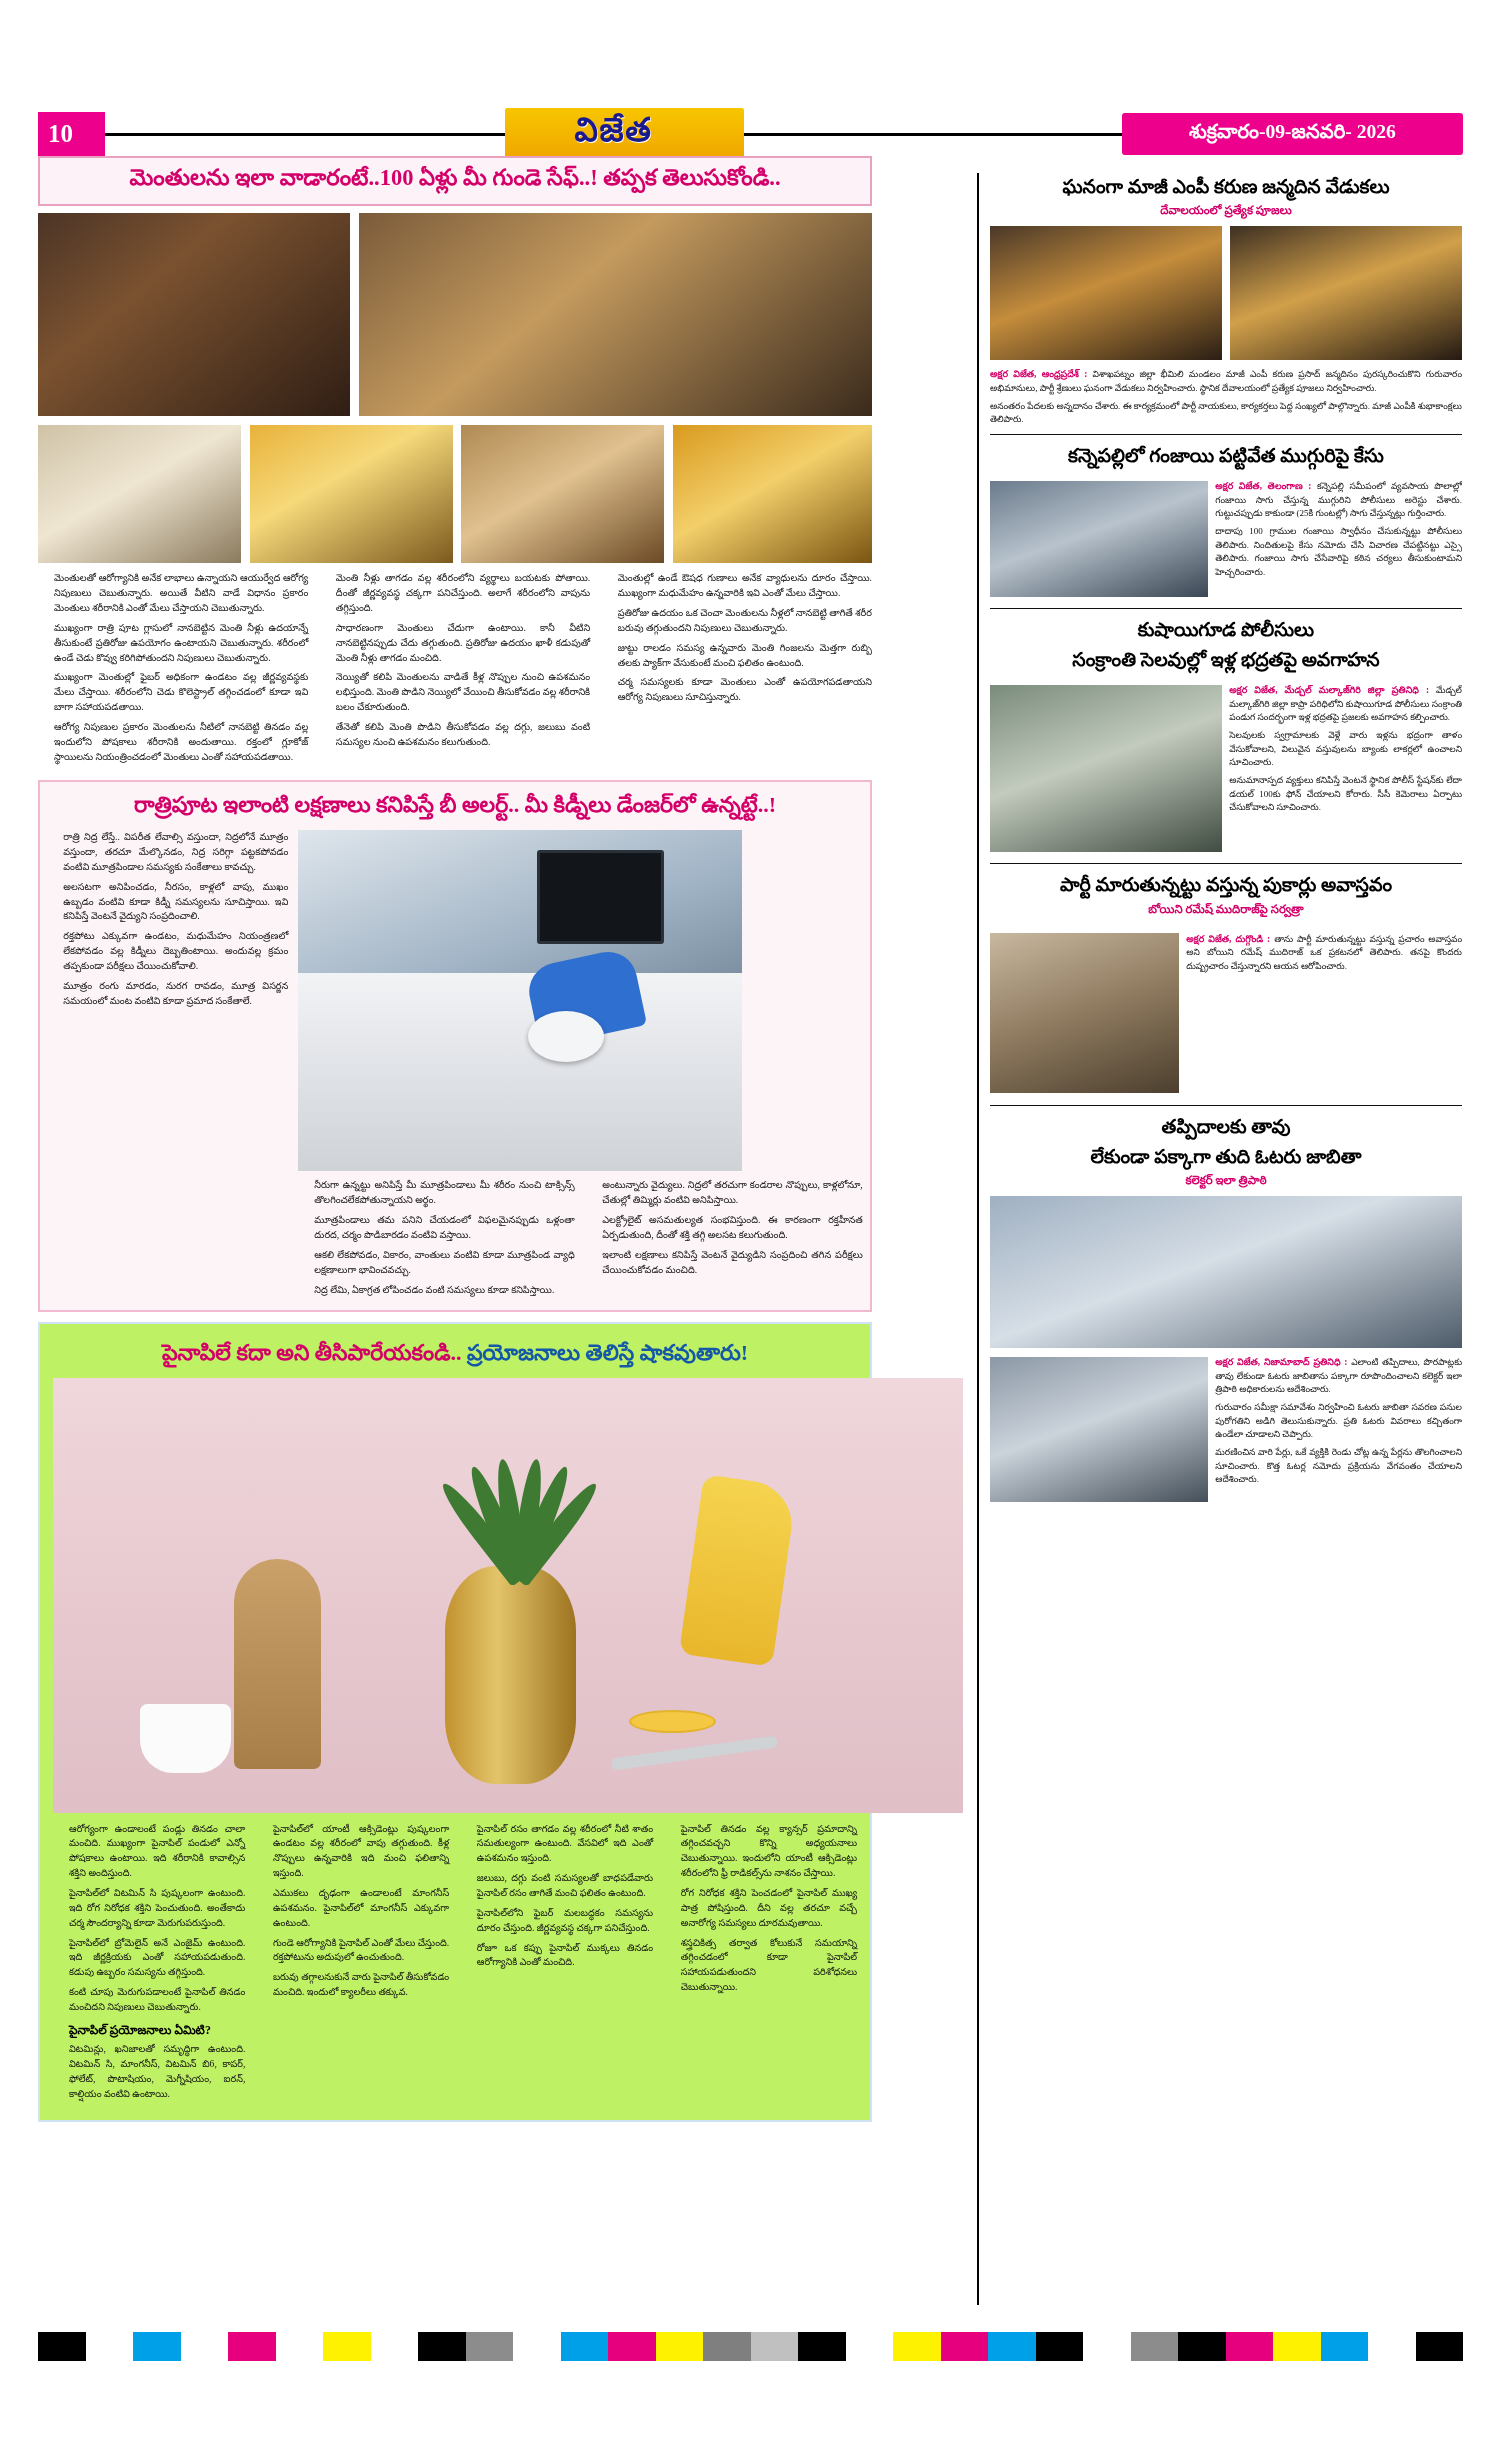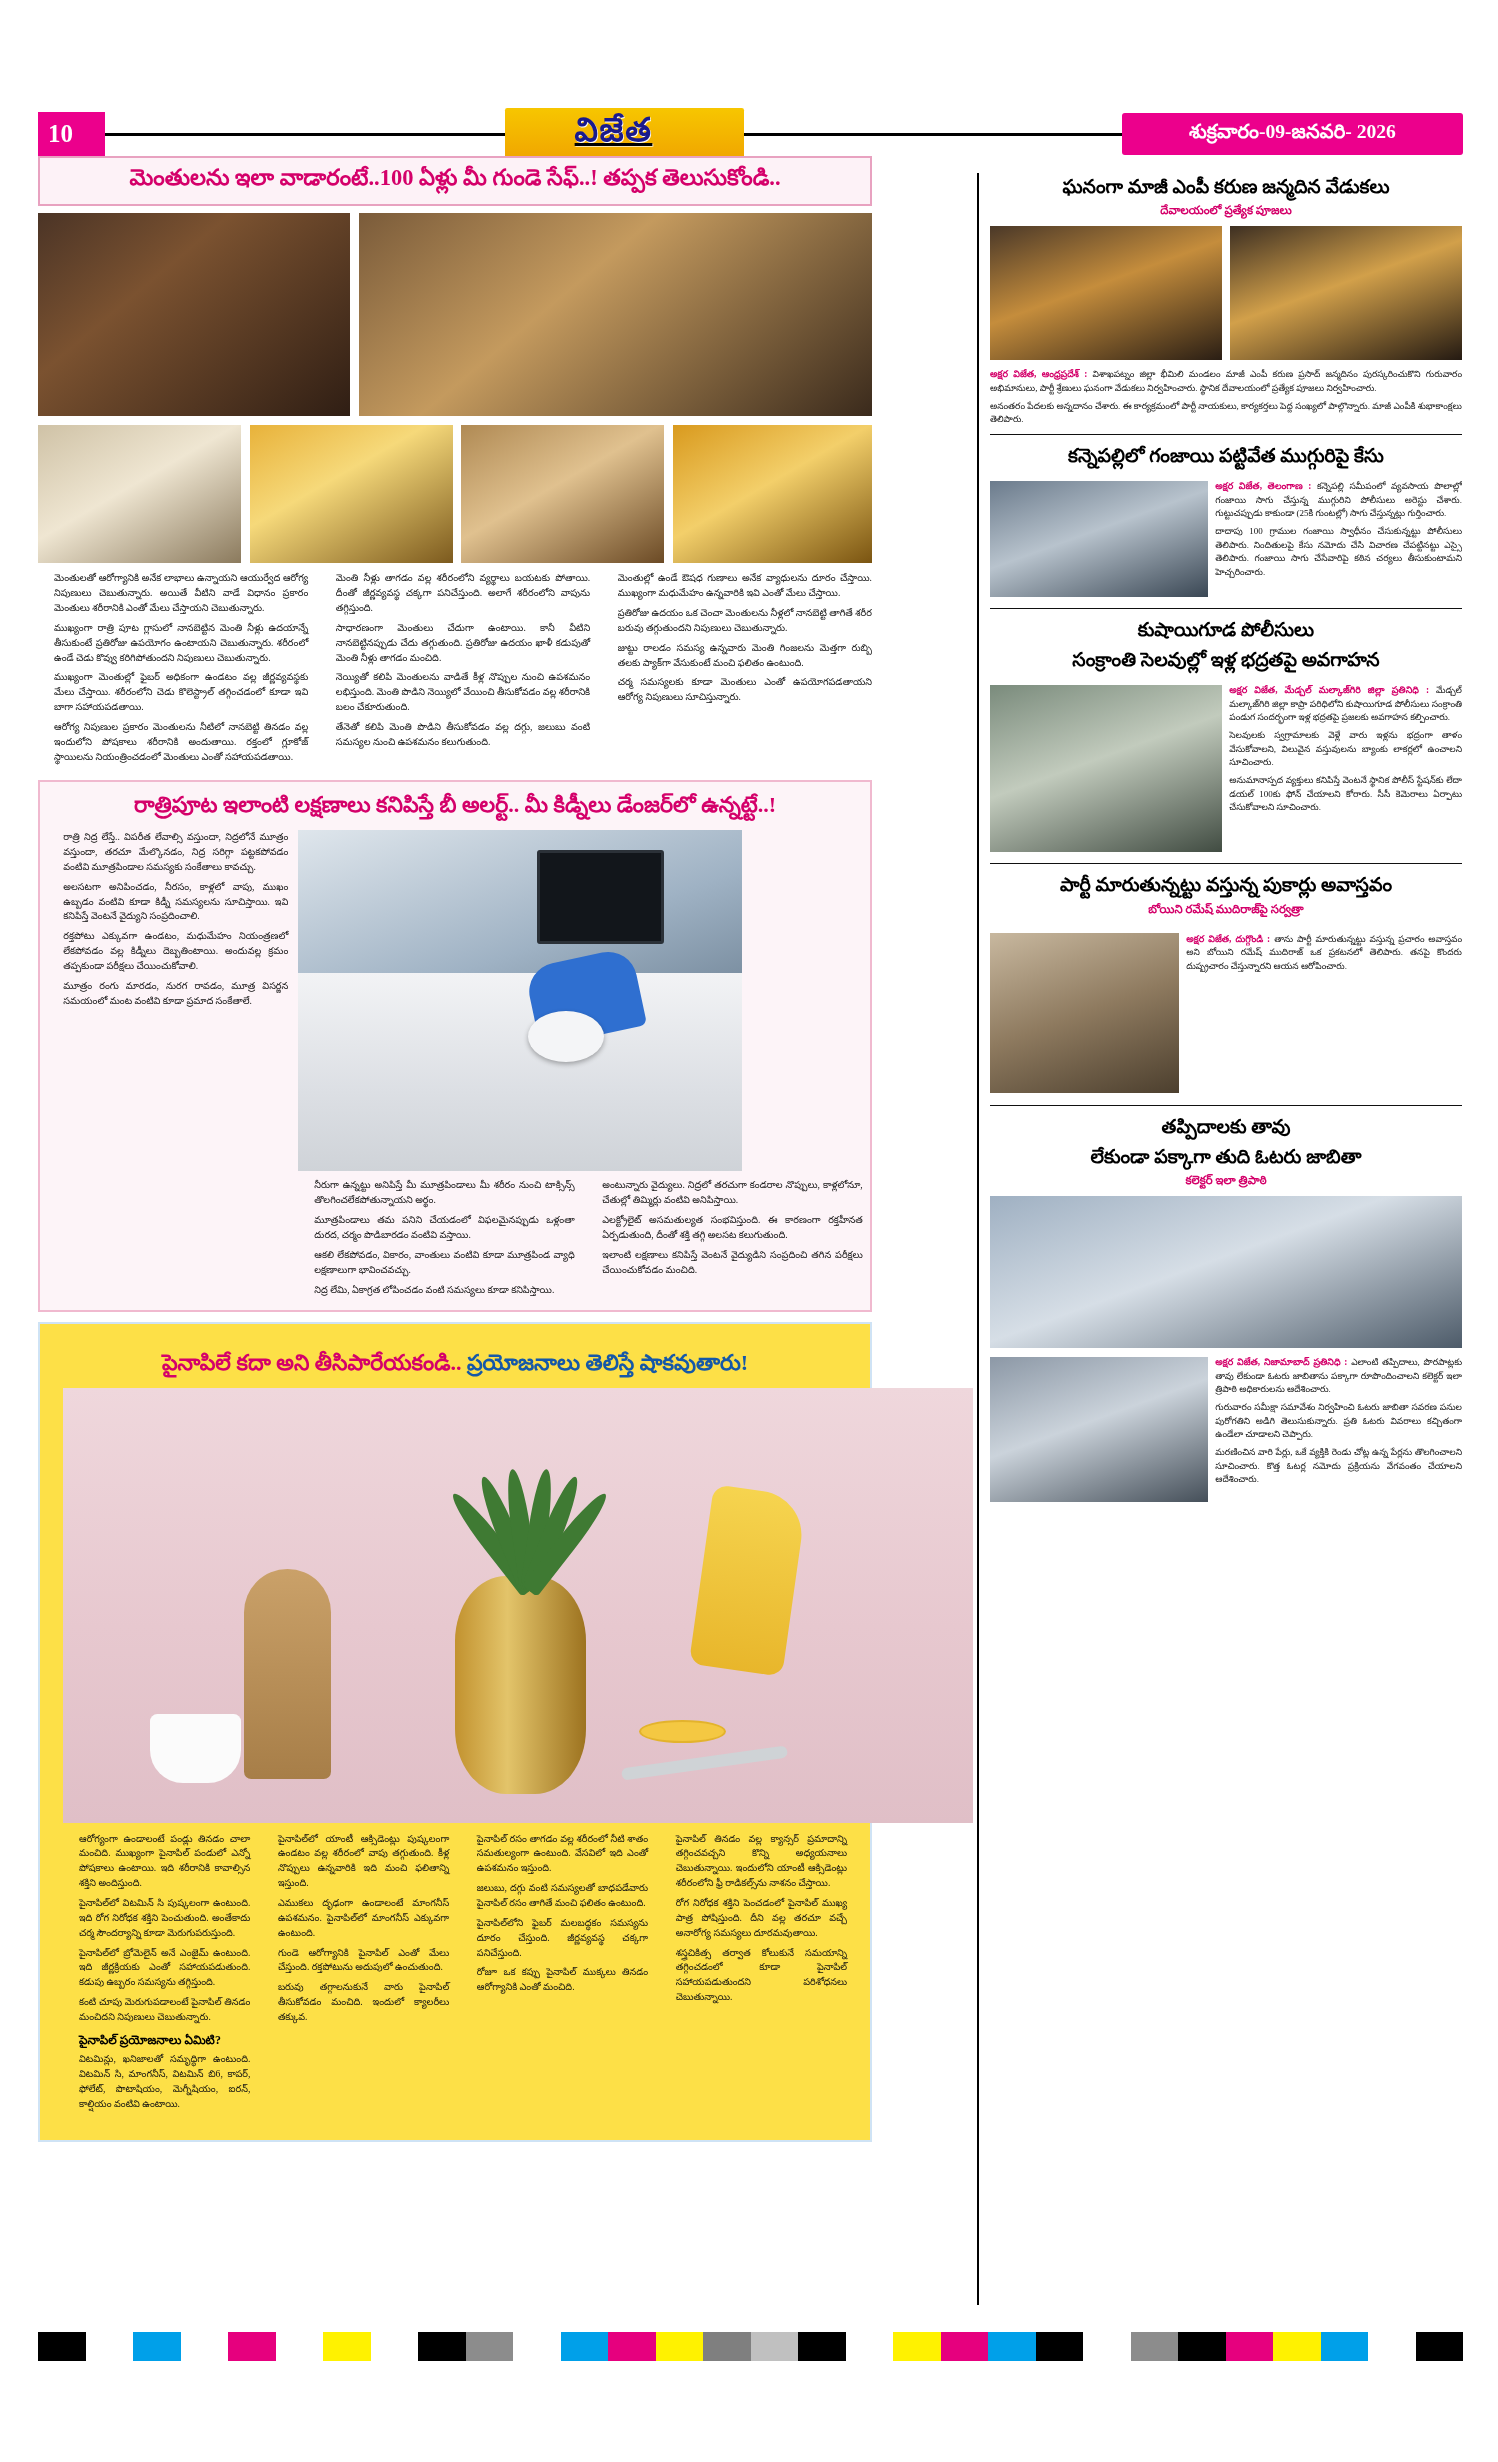--- a/index.html
+++ b/index.html
@@ -27,21 +27,20 @@
     padding-left:10px; font-size:25px; font-weight:bold;
     font-family:"Liberation Serif", serif;
   }
   .mast-rule {
     flex:1; height:0; border-top:3.6px solid #000; margin:0 0 0 0;
     align-self:center;
   }
   .mast-logo {
     width:218px; height:64px; display:flex; align-items:center; justify-content:center;
     position:relative;
-    text-decoration:underline;
   }
   .mast-logo .logo-bg {
     position:absolute; left:0; top:5.8px; width:239px; height:52px;
     background:linear-gradient(180deg,#f7c600 0%, #f0a500 100%);
     border-radius:2.2px;
   }
   .mast-logo .logo-text {
     position:relative; z-index:2; color:#1a1a8c; font-size:33px; font-weight:bold;
     letter-spacing:1.5px; font-family:"Liberation Serif", serif;
     text-shadow:0.7px 0.7px 0 #fff;
@@ -118,21 +117,21 @@
   }
   .a2-photo .monitor{
     position:absolute; left:239px; top:20px; width:127px; height:94px;
     background:#12161b; border:3.6px solid #2b3138; border-radius:2.9px;
   }
   .a2-right { flex:1; }
   .a2-cols2 { display:flex; gap:11.6px; margin-top:7.3px; }
   .a2-cols2 > div { flex:1; }
 
   
-  .a3 { margin-top:10px; border:2.2px solid #cfe3f5; background:#fde047; padding:23px; }
+  .a3 { margin-top:10px; border:2.2px solid #cfe3f5; background:#bef264; padding:13px; }
   .a3-head {
     text-align:center; font-size:22px; font-weight:bold;
     font-family:"Liberation Serif", serif; padding:2.9px 0 7.3px; color:#1558a8;
   }
   .a3-head .pink { color:#d4006a; }
   .a3-photo {
     width:910px; height:435px; margin:0 auto;
     background:linear-gradient(180deg,#efd7dc 0%,#e7c8cf 55%,#e0bfc7 100%);
     position:relative; overflow:hidden;
   }

